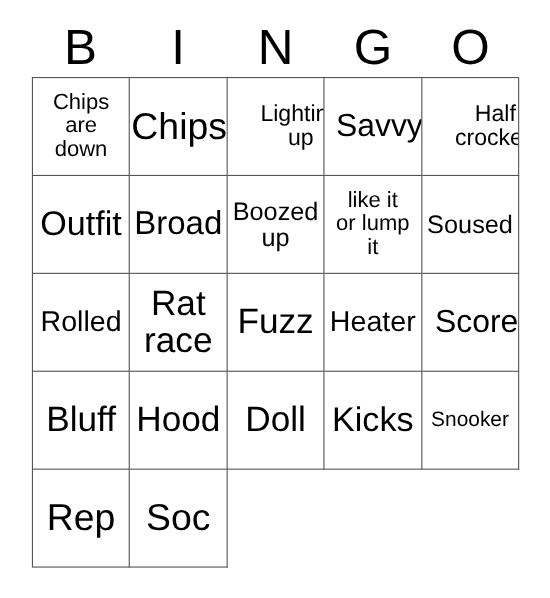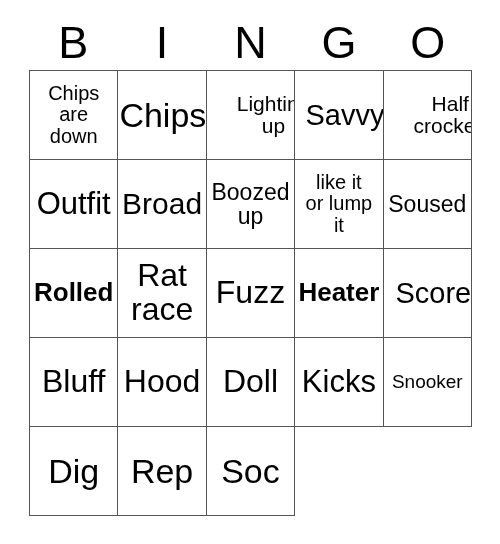--- a/index.html
+++ b/index.html
@@ -75,21 +75,21 @@
     white-space: pre-line;
     font-weight: 400;
   }
 
   
   .fs-34 { font-size: 34px; }
   .fs-32 { font-size: 32px; }
   .fs-31 { font-size: 31px; }
   .fs-30 { font-size: 30px; }
   .fs-29 { font-size: 29px; margin-left: 12px; }
-  .fs-26 { font-size: 26px; font-weight: bold; }
+  .fs-26 { font-size: 26px; }
   .fs-23 { font-size: 23px; }
   .fs-21 { font-size: 21px; margin-left: 46px; }
   .fs-20 { font-size: 20px; }
   .fs-19 { font-size: 19px; }
 </style>
 </head>
 <body>
 
 <div id="card">
 
@@ -164,23 +164,20 @@
       <div class="cell">
         <span class="cell-text fs-32">Doll</span>
       </div>
       <div class="cell">
         <span class="cell-text fs-31">Kicks</span>
       </div>
       <div class="cell">
         <span class="cell-text fs-19">Snooker</span>
       </div>
       <div class="cell">
-        <span class="cell-text fs-34">Dig</span>
-      </div>
-      <div class="cell">
         <span class="cell-text fs-34">Rep</span>
       </div>
       <div class="cell">
         <span class="cell-text fs-34">Soc</span>
       </div>
     </div>
 
 </div>
 
 </body></html>

